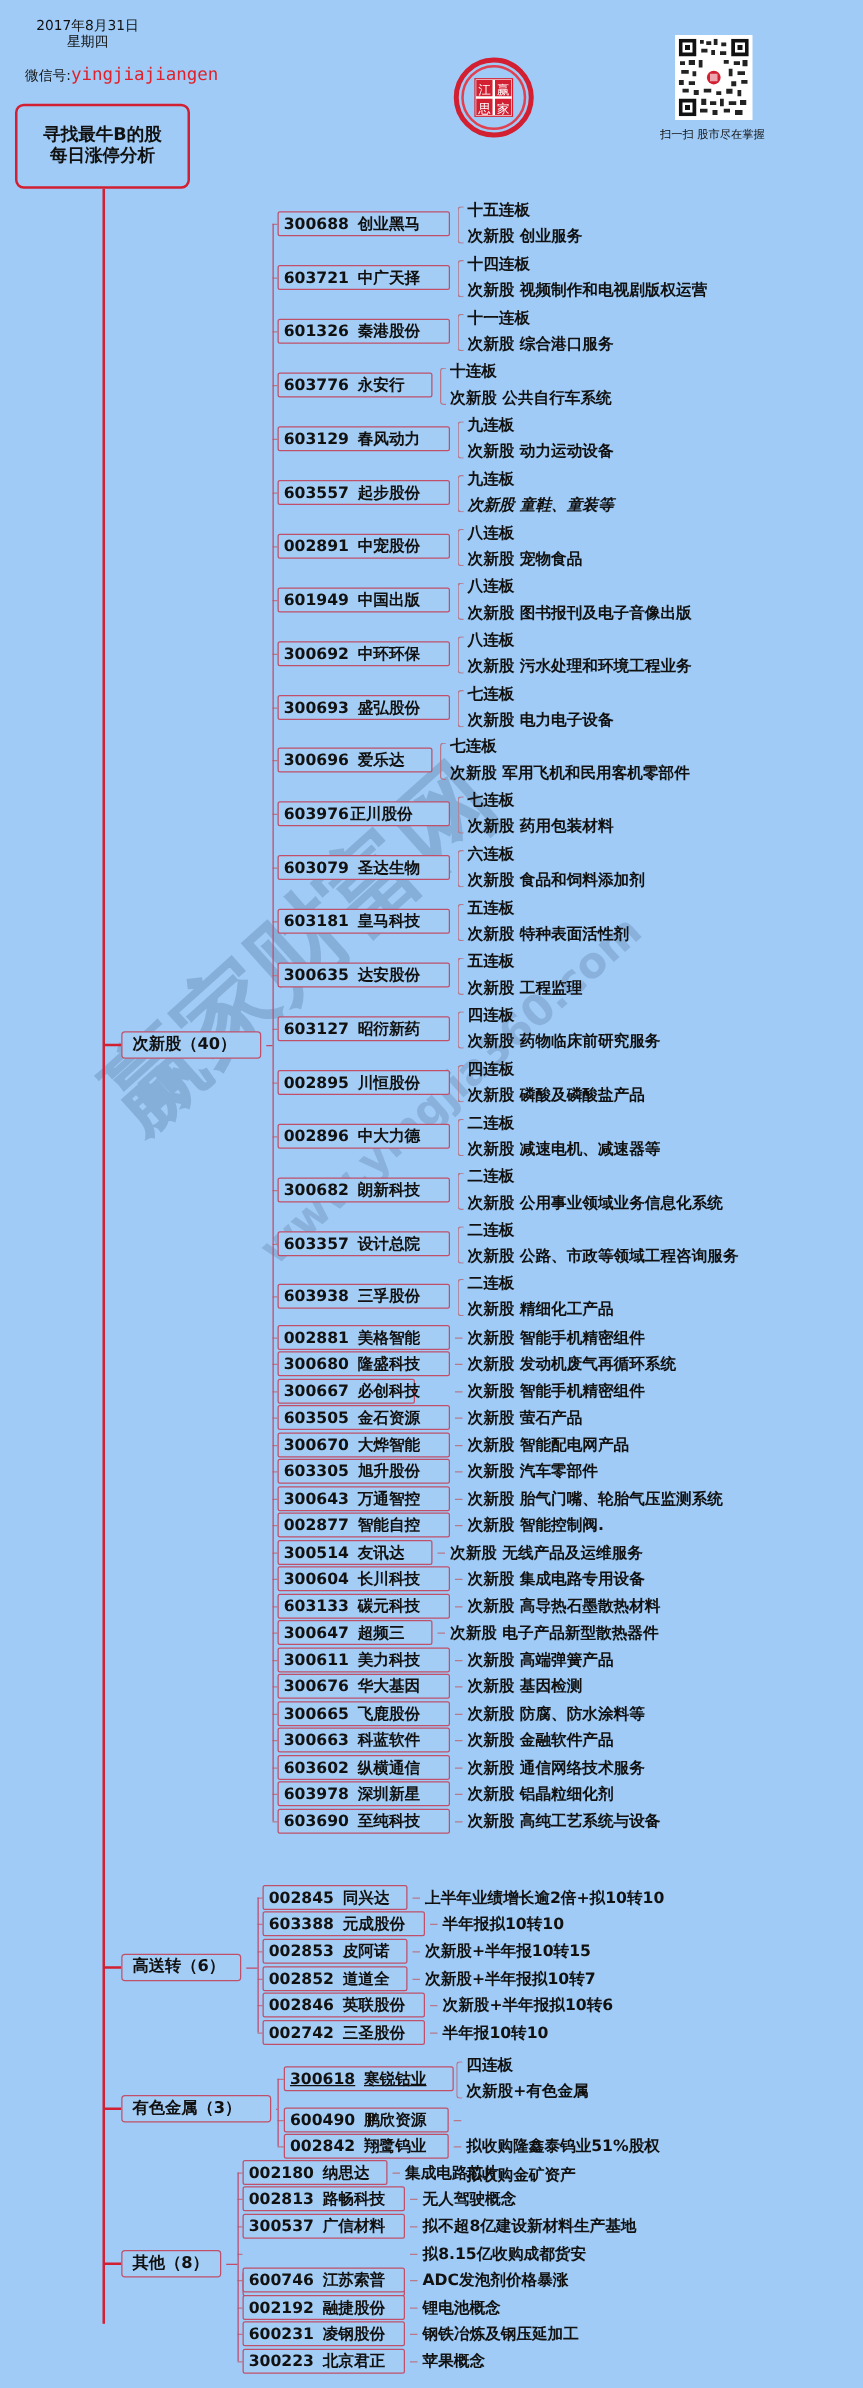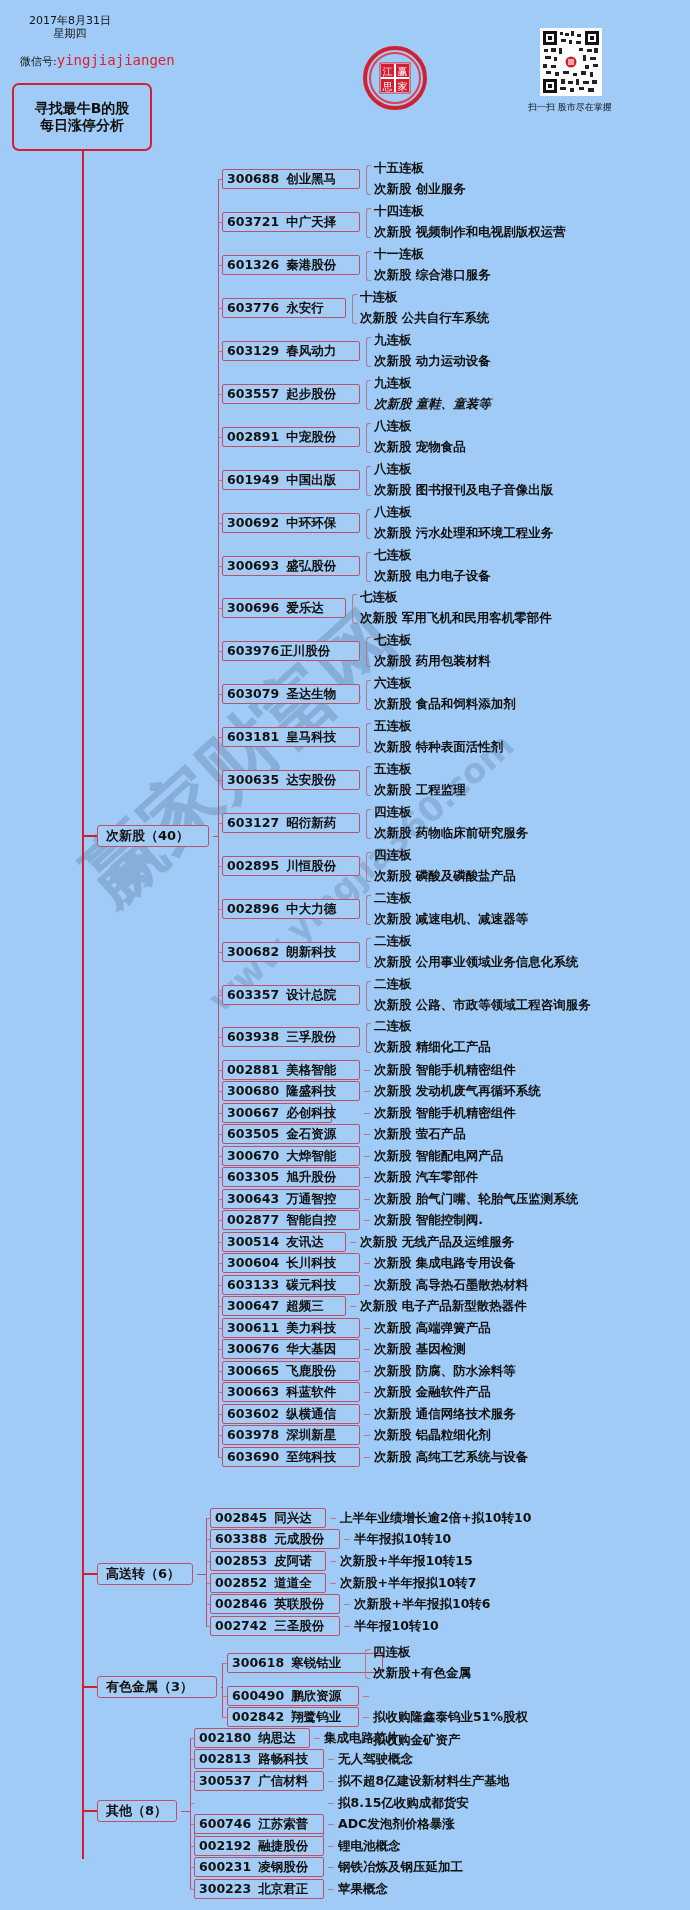--- a/index.html
+++ b/index.html
@@ -348,21 +348,21 @@
     <div class="desc" style="left: 354px; top: 1595.2px;">次新股+半年报拟10转6</div>
     <div class="dash" style="left: 206px; top: 1625.8px; width: 4px;"></div>
     <div class="stock" style="left: 210px; top: 1615.8px; width: 130px;"><span>002742</span><span style="margin-left: 7px;">三圣股份</span></div>
     <div class="dash" style="left: 344px; top: 1625.8px; width: 6px;"></div>
     <div class="desc" style="left: 354px; top: 1616.8px;">半年报10转10</div>
     <div class="line-thin" style="left: 206px; top: 1517.8px; width: 1px; height: 108px;"></div>
     <div class="line-thin" style="left: 197px; top: 1574px; width: 9px; height: 1px;"></div>
     <div class="line-red" style="left: 83px; top: 1686px; width: 14px; height: 2px;"></div>
     <div class="cat" style="left: 97px; top: 1676px; min-width: 120px;">有色金属（3）</div>
     <div class="dash" style="left: 222px; top: 1663px; width: 5px;"></div>
-    <div class="stock" style="left: 227px; top: 1653px; width: 156px;"><span>300618</span><span style="margin-left: 7px;">寒锐钴业</span></div>
+    <div class="stock" style="left: 227px; top: 1653px; width: 136px; text-decoration: underline;"><span>300618</span><span style="margin-left: 7px;">寒锐钴业</span></div>
     <div class="bracket" style="left: 365px; top: 1649px; height: 28px;"></div>
     <div class="desc" style="left: 373px; top: 1643px;">四连板</div>
     <div class="desc" style="left: 373px; top: 1664px;">次新股+有色金属</div>
     <div class="dash" style="left: 222px; top: 1695.8px; width: 5px;"></div>
     <div class="stock" style="left: 227px; top: 1685.8px; width: 132px;"><span>600490</span><span style="margin-left: 7px;">鹏欣资源</span></div>
     <div class="dash" style="left: 363px; top: 1695.8px; width: 6px;"></div>
     <div class="desc" style="left: 373px; top: 1686.8px; margin-top: 44px;">拟收购金矿资产</div>
     <div class="dash" style="left: 222px; top: 1717.4px; width: 5px;"></div>
     <div class="stock" style="left: 227px; top: 1707.4px; width: 132px;"><span>002842</span><span style="margin-left: 7px;">翔鹭钨业</span></div>
     <div class="dash" style="left: 363px; top: 1717.4px; width: 6px;"></div>

